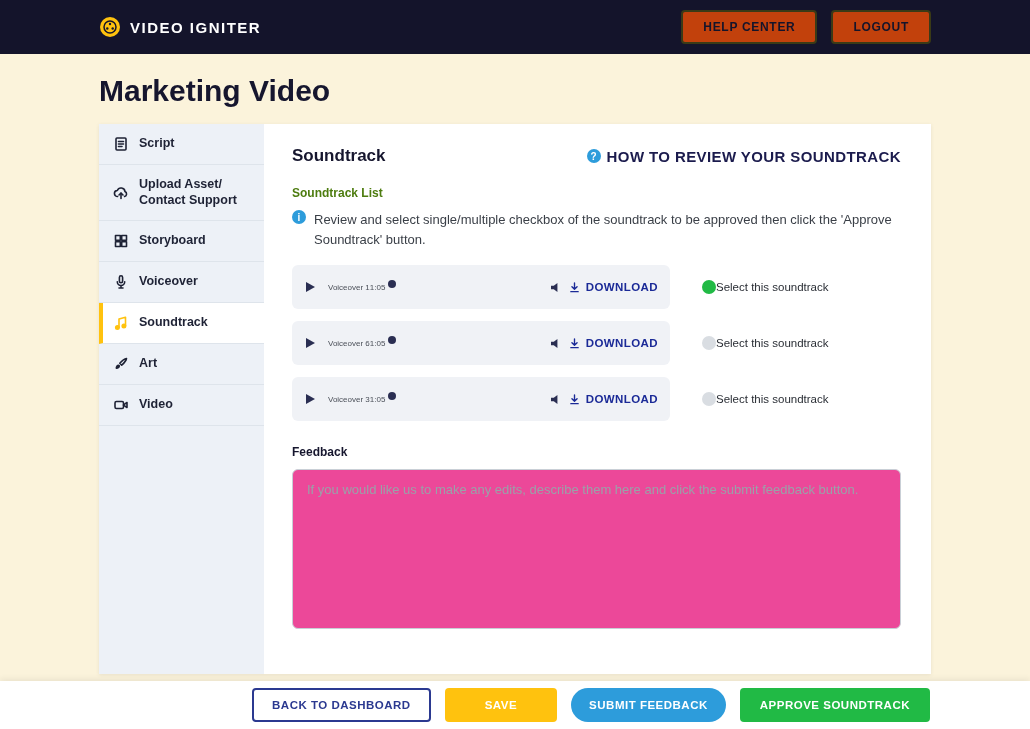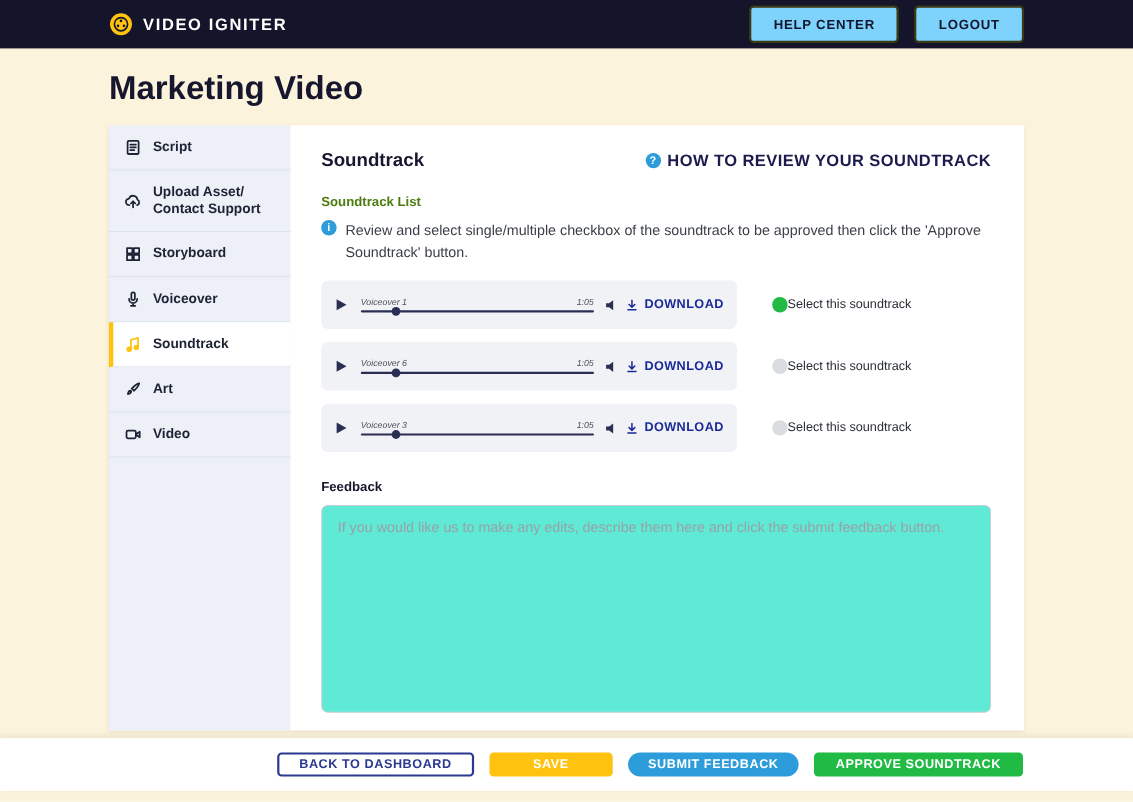--- a/index.html
+++ b/index.html
@@ -1,23 +1,23 @@
 <!DOCTYPE html>
 <html><head>
 <meta charset="utf-8">
 <style>
   * { margin:0; padding:0; box-sizing:border-box; }
   html,body { width:1030px; height:729px; overflow:hidden; }
   body { font-family:"Liberation Sans","DejaVu Sans",sans-serif; background:#FBF3DB; color:#16162E; }
 
   
-  .topbar { height:44px; background:#14142B; display:flex; align-items:center; justify-content:space-between; padding:0 99px; }
+  .topbar { height:54px; background:#14142B; display:flex; align-items:center; justify-content:space-between; padding:0 99px; }
   .logo { display:flex; align-items:center; gap:9px; cursor:pointer; }
   .logo-text { color:#fff; font-weight:700; font-size:15px; letter-spacing:1.5px; }
-  .top-btn { height:34px; background:#7dd3fc; border:2px solid #3a3a16; border-radius:4px;
+  .top-btn { height:34px; background:#c2410c; border:2px solid #3a3a16; border-radius:4px;
              color:#14142B; font-weight:700; font-size:12px; letter-spacing:.7px; padding:0 20px; cursor:pointer;
              font-family:inherit; }
   .top-actions { display:flex; gap:14px; }
 
   
   .page-title { margin:20px 0 16px 99px; font-size:30px; font-weight:700; color:#16162E; }
 
   
   .card { margin-left:99px; width:832px; height:550px; background:#fff; display:flex; box-shadow:0 1px 4px rgba(0,0,0,.08); }
 
@@ -41,45 +41,45 @@
   .list-heading { margin-top:20px; font-size:12px; font-weight:700; color:#4d7c0f; }
   .info-row { display:flex; gap:8px; margin-top:10px; }
   .info-text { font-size:13px; color:#3A3F47; line-height:1.5; max-width:600px; }
 
   
   .players { margin-top:16px; display:flex; flex-direction:column; gap:12px; }
   .player-row { display:flex; align-items:center; }
   .player { width:378px; height:44px; background:#F0F2F6; border-radius:6px; display:flex; align-items:center; padding:0 12px; flex-shrink:0; }
   .play-btn { width:14px; height:14px; cursor:pointer; display:flex; align-items:center; }
   .play-btn svg { fill:#2A2E52; }
-  .track-area { flex:1; margin:0 10px 0 10px; display:flex; flex-direction:column; gap:3px; min-width:0;font-style:italic; }
+  .track-area { flex:1; margin:0 10px 0 10px; display:flex; flex-direction:row; gap:3px; min-width:0; }
   .track-meta { display:flex; justify-content:space-between; align-items:baseline; }
   .track-label { font-size:8px; color:#4A4F58; }
   .track-time { font-size:8px; color:#4A4F58; }
   .progress { position:relative; height:2px; background:#2A2E52; border-radius:1px; cursor:pointer; }
   .progress .thumb { position:absolute; left:13%; top:-3px; width:8px; height:8px; border-radius:50%; background:#2A2E52; }
   .vol-btn { cursor:pointer; display:flex; align-items:center; margin-right:6px; }
   .vol-btn svg { fill:#2A2E52; }
   .download { margin-left:auto; display:flex; align-items:center; gap:6px; cursor:pointer; }
   .download span { font-size:11.5px; font-weight:700; color:#1B2A97; letter-spacing:.4px; }
 
   .radio { width:14px; height:14px; border-radius:50%; background:#D9DDE2; margin-left:32px; cursor:pointer; flex-shrink:0; }
   .radio.selected { background:#21BA45; }
   .select-label { font-size:11.5px; color:#2A2E35; cursor:pointer; }
 
   
   .feedback-heading { margin-top:24px; font-size:12px; font-weight:700; color:#16162E; }
-  .feedback-box { margin-top:10px; width:100%; height:189px; border:1px solid #C9CFD6; border-radius:6px;
-                  padding:12px 14px; font-size:13px; color:#3A3F47; resize:none; font-family:inherit; background:#5eead4; }
+  .feedback-box { margin-top:10px; width:100%; height:160px; border:1px solid #C9CFD6; border-radius:6px;
+                  padding:12px 14px; font-size:13px; color:#3A3F47; resize:none; font-family:inherit; background:#ec4899; }
   .feedback-box::placeholder { color:#9AA1A9; }
 
   
   .footer { margin-top:7px; height:48px; background:#fff; box-shadow:0 -2px 6px rgba(0,0,0,.07);
             display:flex; align-items:center; justify-content:flex-end; gap:14px; padding-right:100px; }
-  .f-btn { height:22px; border-radius:4px; font-weight:700; font-size:11.5px; letter-spacing:.5px; cursor:pointer; font-family:inherit; border:none; }
+  .f-btn { height:34px; border-radius:4px; font-weight:700; font-size:11.5px; letter-spacing:.5px; cursor:pointer; font-family:inherit; border:none; }
   .f-btn.outline { background:#fff; border:2px solid #2B3990; color:#2B3990; padding:0 18px; }
   .f-btn.yellow { background:#FFC20E; color:#fff; padding:0 40px; }
   .f-btn.blue { background:#2D9CDB; color:#fff; padding:0 18px;border-radius:17px; }
   .f-btn.green { background:#21BA45; color:#fff; padding:0 20px; }
 </style>
 </head>
 <body>
 
 <div class="topbar">
   <div class="logo">

